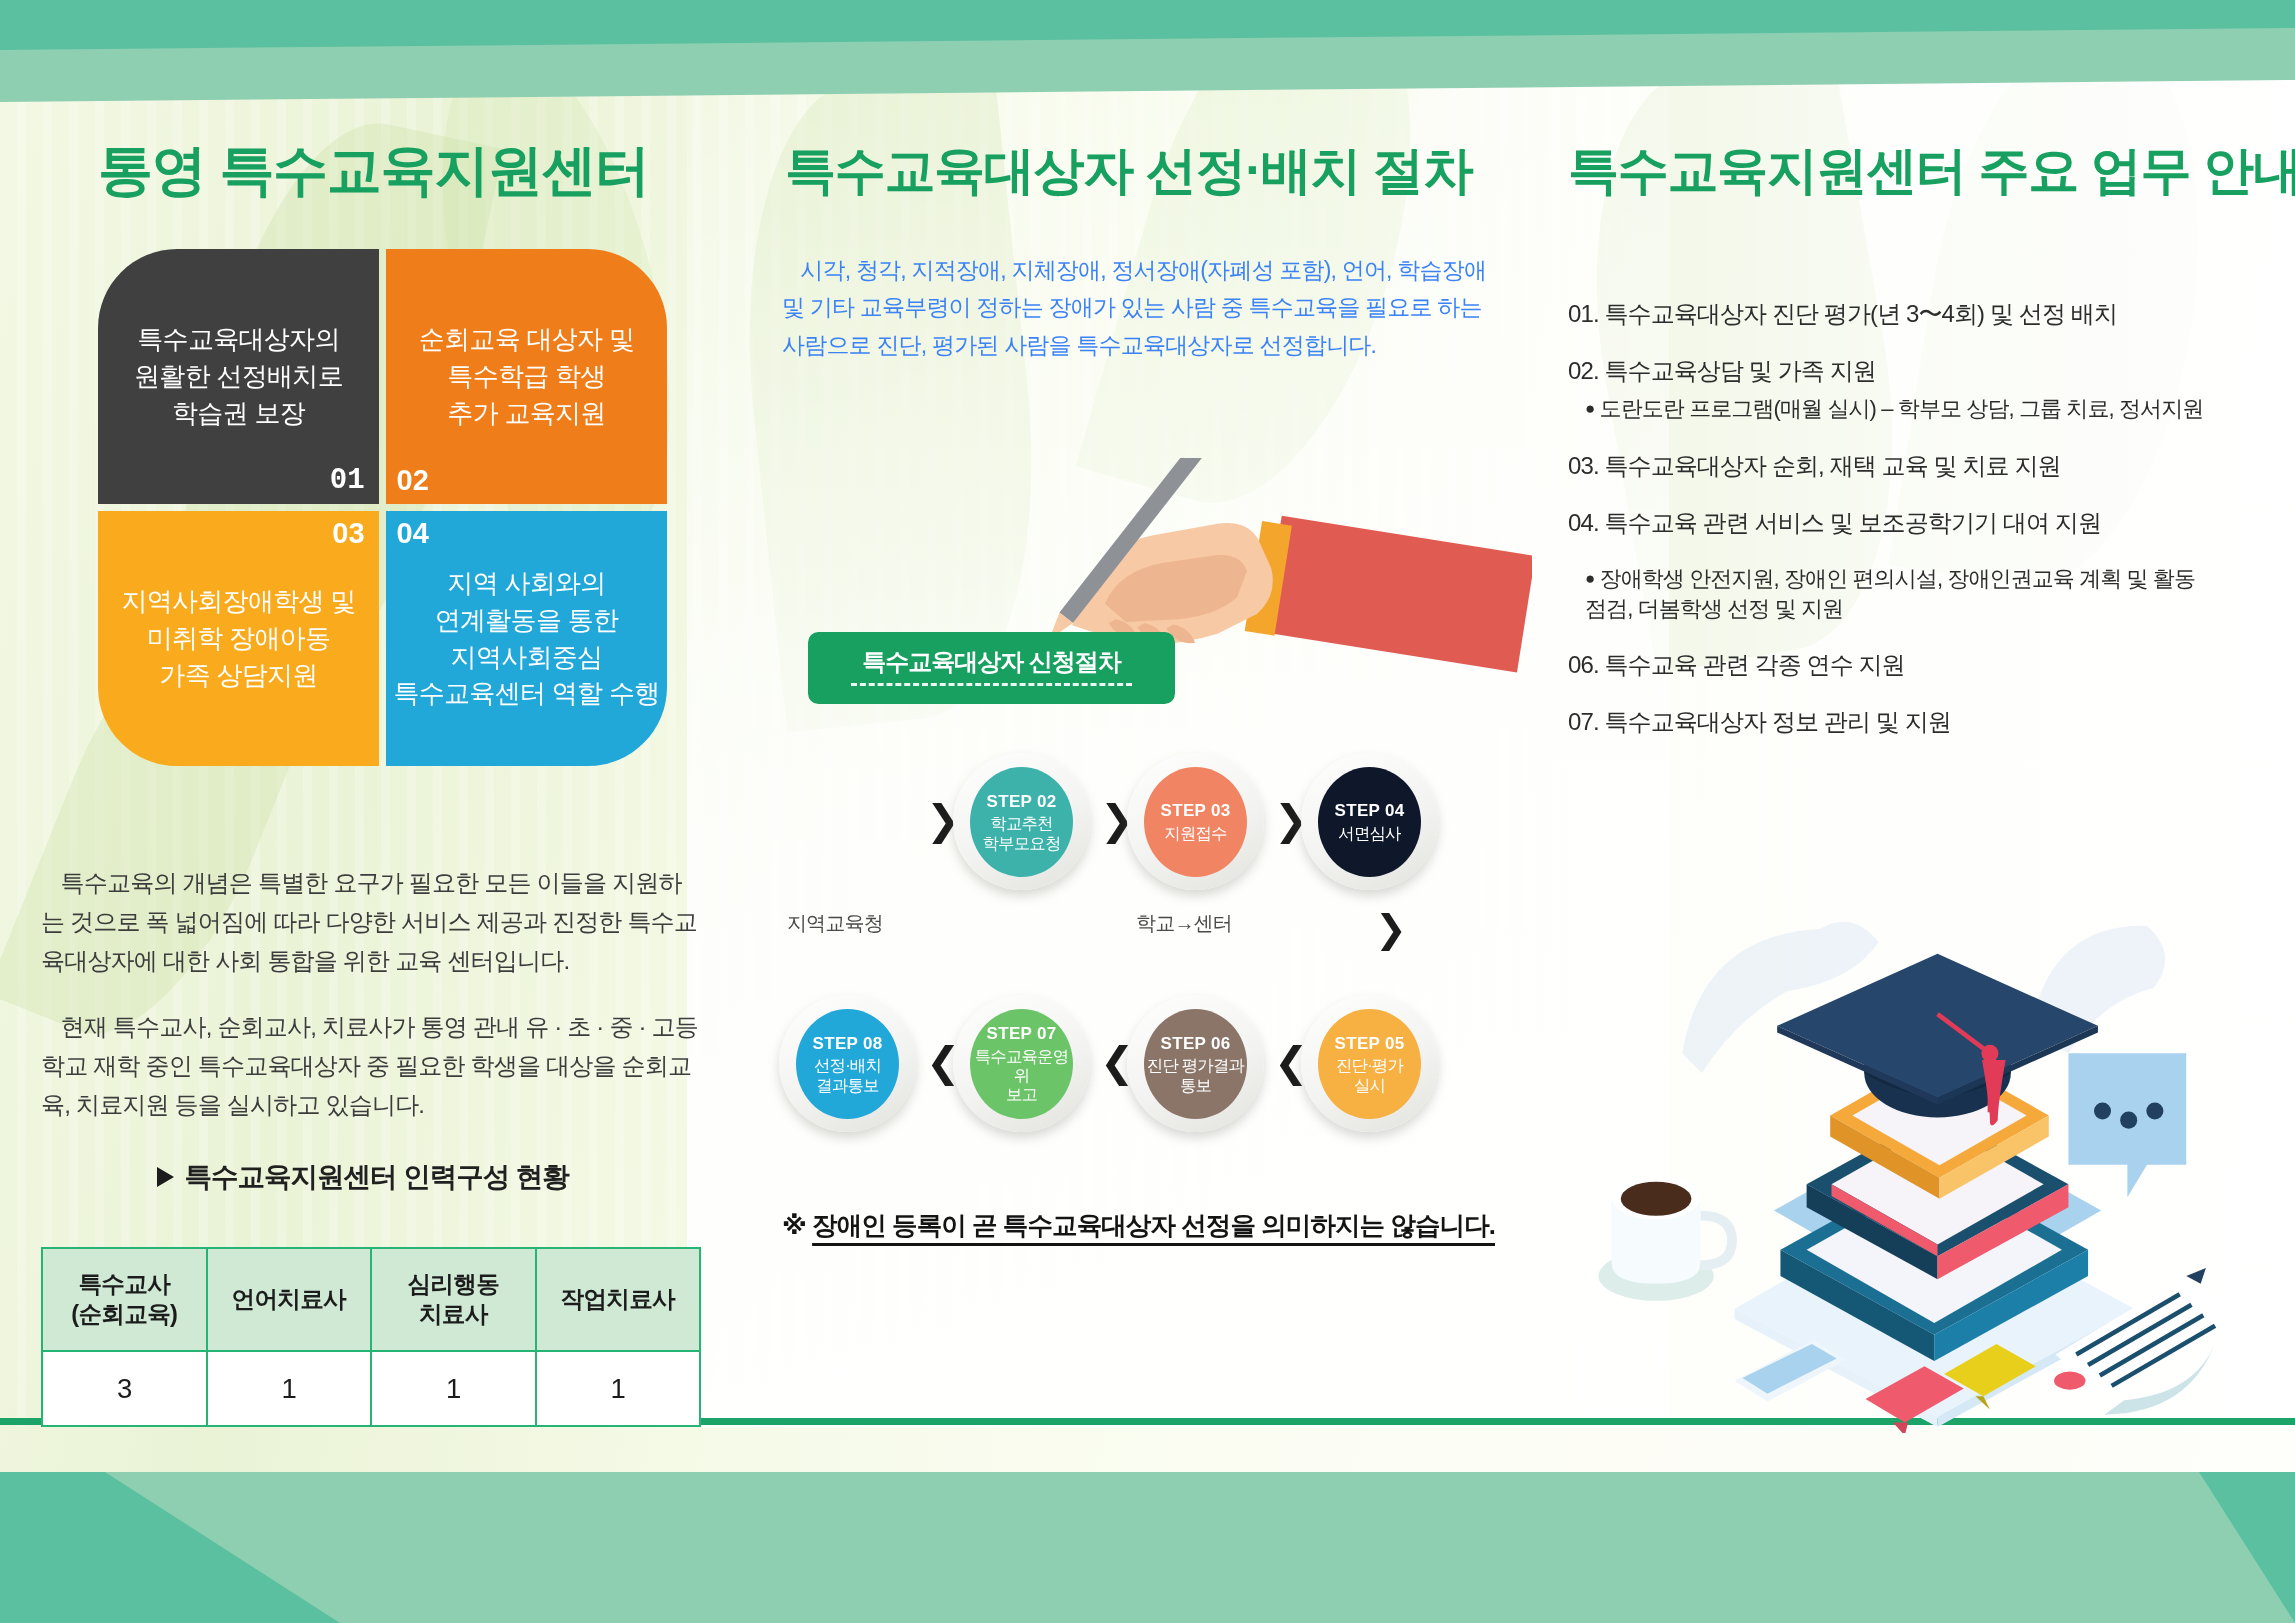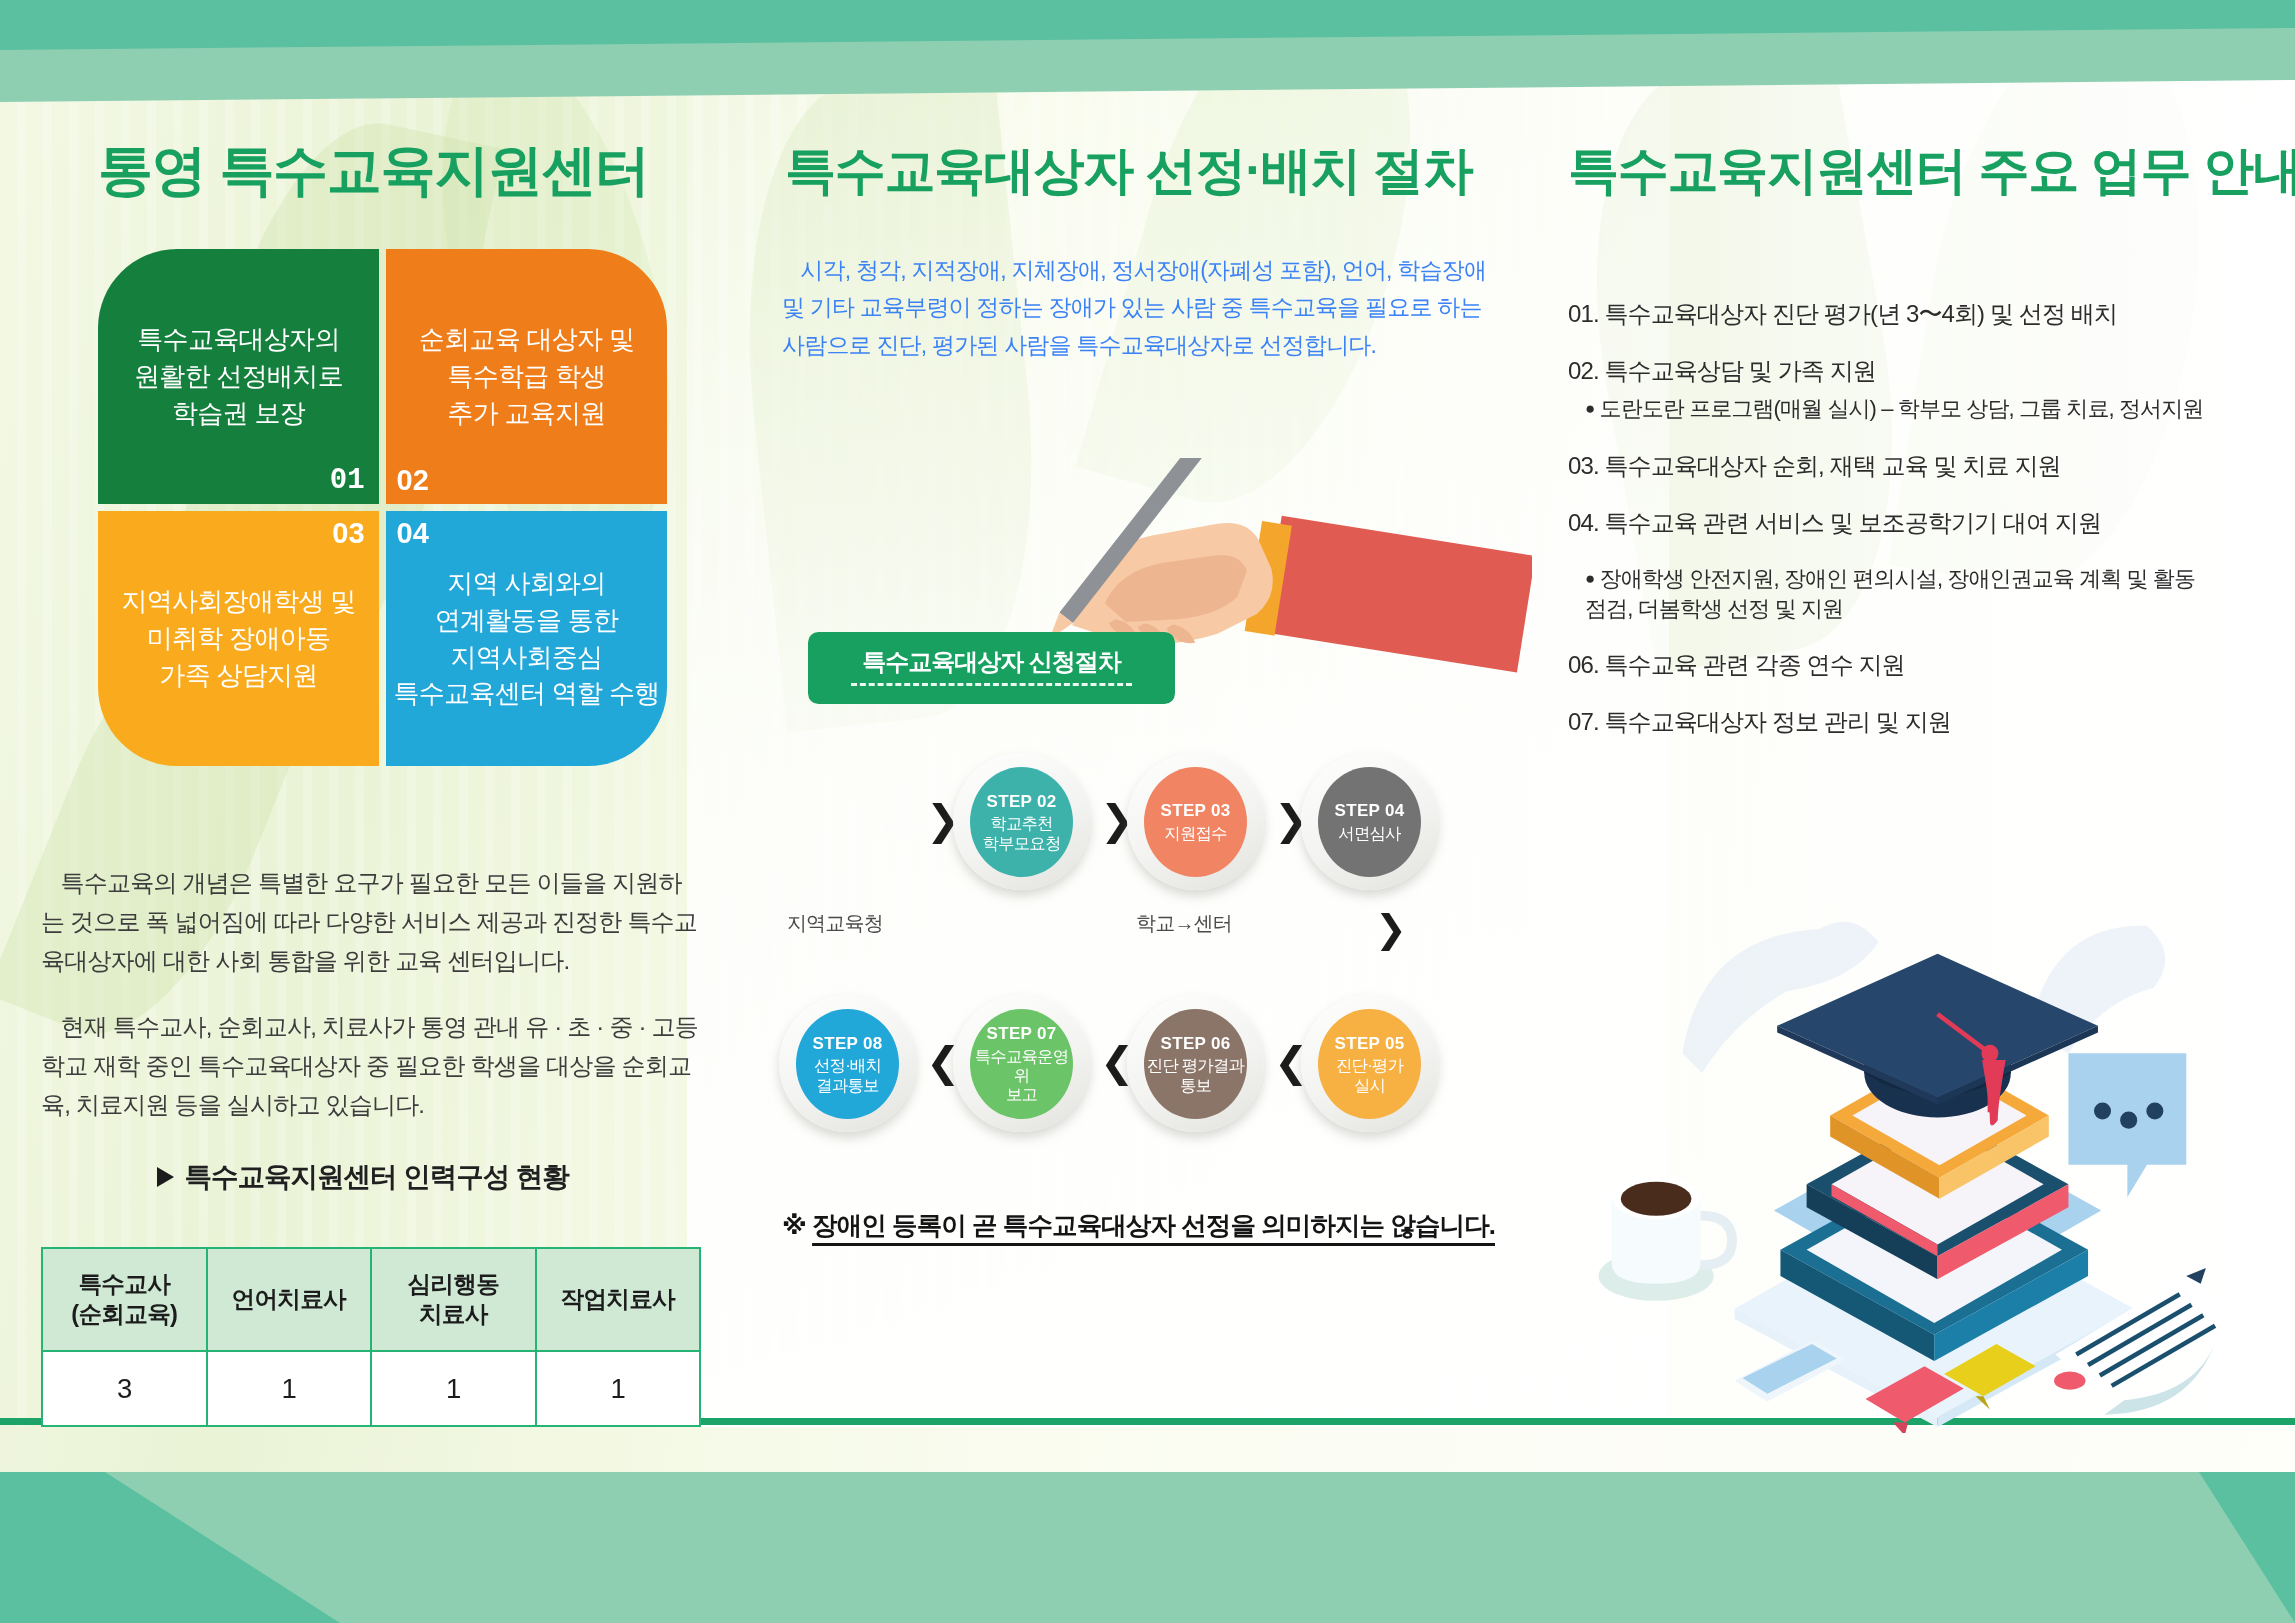--- a/index.html
+++ b/index.html
@@ -101,21 +101,21 @@
     align-items: center;
     justify-content: center;
   }
   .petal .ptxt {
     font-size: 26px; line-height: 1.42; text-align: center;
     letter-spacing: -0.7px; white-space: pre-line;
   }
   .petal .pnum {
     position: absolute; font-size: 29px; font-weight: bold; line-height: 1;
   }
-  #petal1 { left: 0px;   top: 0px;   background: #15803d; border-radius: 79px 0 0 0; }
+  #petal1 { left: 0px;   top: 0px;   background: #404040; border-radius: 79px 0 0 0; }
   #petal2 { left: 288px; top: 0px;   background: #ef7d1a; border-radius: 0 79px 0 0; }
   #petal3 { left: 0px;   top: 262px; background: #f9ab1d; border-radius: 0 0 0 79px; }
   #petal4 { left: 288px; top: 262px; background: #21a7d8; border-radius: 0 0 79px 0; }
   #petal1 .pnum { right: 14.4px;  bottom: 9.2px; font-family: Liberation Mono, monospace; }
   #petal2 .pnum { left: 10.5px;   bottom: 9.2px; }
   #petal3 .pnum { right: 14.4px;  top: 7.9px; }
   #petal4 .pnum { left: 10.5px;   top: 7.9px; }
 
   
   .left-body {
@@ -345,21 +345,21 @@
       <div class="step-ring"></div>
       <div class="step-disc" style="background:#f08463;">
         <div class="sid">STEP 03</div>
         <div class="slab">지원접수</div>
       </div>
     </div>
     <div class="chev" style="left:495px; top:47px;">❯</div>
 
     <div class="step-cell" style="left:522px; top:0px;">
       <div class="step-ring"></div>
-      <div class="step-disc" style="background:#737373;">
+      <div class="step-disc" style="background:#0f172a;">
         <div class="sid">STEP 04</div>
         <div class="slab">서면심사</div>
       </div>
     </div>
 
     <div class="step-caption" style="left:7.9px;  top:157px;">지역교육청</div>
     <div class="step-caption" style="left:357px; top:157px;">학교→센터</div>
 
     <div class="step-cell" style="left:0px; top:242px;">
       <div class="step-ring"></div>

